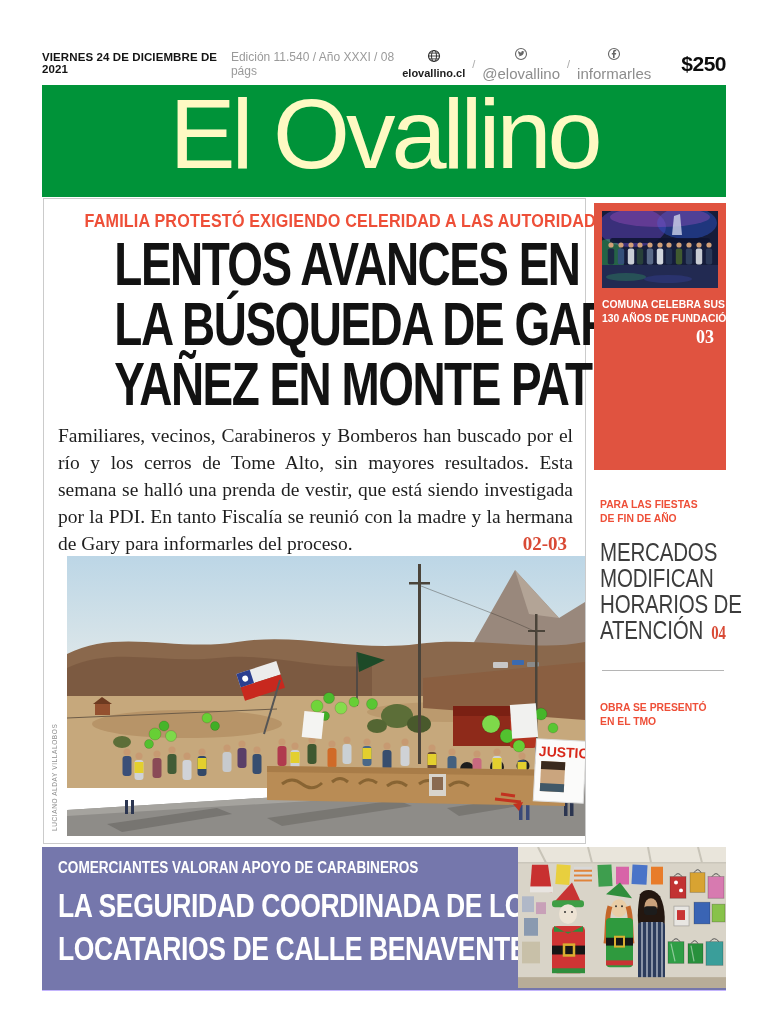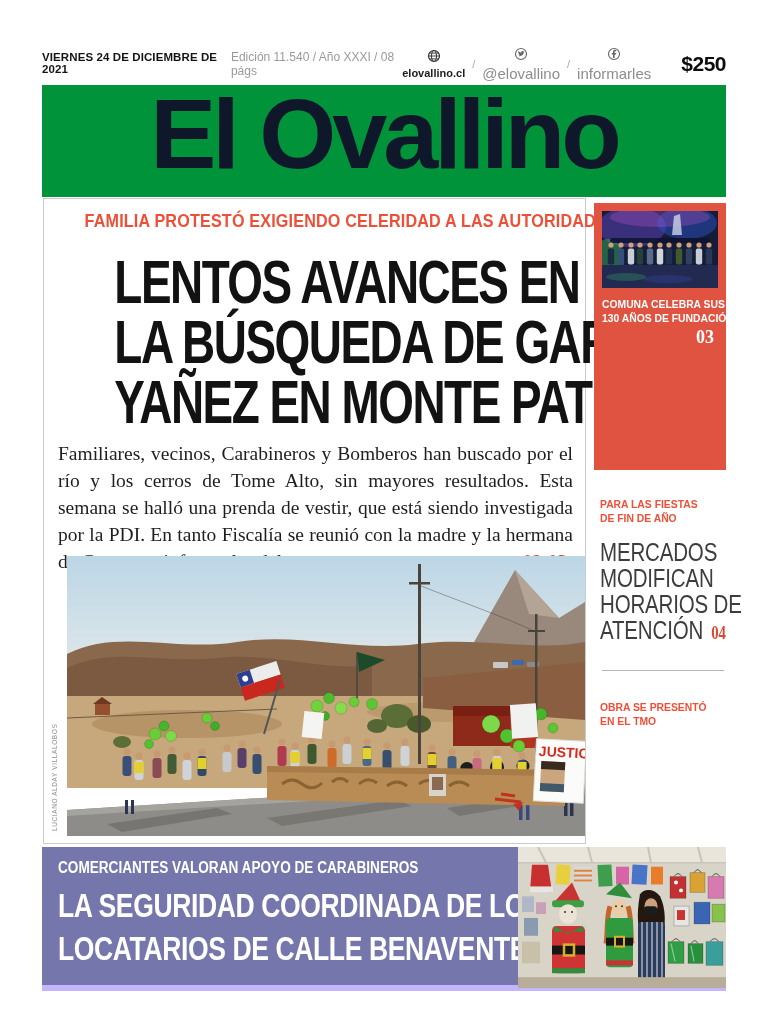--- a/index.html
+++ b/index.html
@@ -14,31 +14,31 @@
   .social-wrap{display:flex;align-items:center;gap:6px;}
   .soc-item{display:flex;align-items:center;gap:4px;flex-direction:column;}
   .soc-strong{font-size:11px;font-weight:bold;color:#1c1c1c;}
   .soc-light{font-size:15px;color:#8d8d8d;}
   .soc-sep{font-size:11px;color:#aaa;padding:0 1px;}
   .icon-sm{width:14px;height:14px;display:block;}
   .price{font-size:21px;font-weight:bold;color:#0d0d0d;margin-left:24px;letter-spacing:-.5px;}
   
   .masthead{position:absolute;left:42px;top:85px;width:684px;height:112px;
             display:flex;align-items:center;justify-content:center;}
-  .masthead-title{color:#0f172a;font-weight:bold;font-size:99px;letter-spacing:-4px;
+  .masthead-title{color:#fef9c3;font-weight:normal;font-size:99px;letter-spacing:-4px;
                   line-height:100px;padding-bottom:14px;}
   
   .sqz{display:inline-block;transform:scaleX(var(--sx,.8));transform-origin:0 50%;white-space:nowrap;}
   .sqzc{display:block;transform:scaleX(var(--sx,.8));transform-origin:50% 50%;white-space:nowrap;}
   
   .story-box{position:absolute;left:43px;top:198px;width:543px;height:646px;
              border:1px solid #cbcbcb;box-sizing:border-box;background:#fff;}
   .kicker{margin-top:11px;text-align:center;font-size:19px;font-weight:bold;color:#ee4f38;
           letter-spacing:.2px;line-height:22px;}
-  .headline{margin-top:20px;text-align:left;color:#121212;}
+  .headline{margin-top:2px;text-align:left;color:#121212;}
   .hl-line{font-size:62px;font-weight:bold;letter-spacing:-2px;line-height:60px;}
   .lead{position:relative;margin:8px 12px 0 14px;font-family:"Liberation Serif","DejaVu Serif",serif;
         font-size:19.5px;line-height:27px;color:#1e1e1e;text-align:justify;}
   .lead-pageref{position:absolute;right:6px;bottom:0;font-family:"Liberation Serif","DejaVu Serif",serif;
         font-weight:bold;font-size:19px;color:#d94a35;background:#fff;padding-left:6px;}
   .main-photo{position:absolute;left:23px;top:357px;width:518px;height:280px;display:block;}
   .photo-credit{position:absolute;left:7px;top:632px;transform:rotate(-90deg);transform-origin:0 0;
         font-size:6.5px;color:#8f8f8f;letter-spacing:.6px;white-space:nowrap;}
   
   .sidebar{position:absolute;left:594px;top:203px;width:132px;}
@@ -53,21 +53,21 @@
   .pagenum.white{color:#fff;}
   .pagenum.red{color:#d94a35;}
   .panel-plain{padding:18px 0 0 6px;}
   .pp-headline{margin-top:14px;}
   .pp-line{font-size:25px;line-height:26px;color:#3d3d3d;font-weight:normal;letter-spacing:-.2px;}
   .pp-line.bold{font-weight:bold;color:#141414;line-height:27px;}
   .inline-pn{margin-left:10px;}
   .sb-divider{margin:24px 2px 0 2px;border-top:1px solid #b5b5b5;}
   
   .bottom-banner{position:absolute;left:42px;top:847px;width:684px;height:144px;
-                 box-sizing:border-box;border-bottom:6px solid #c4b5fd;}
+                 box-sizing:border-box;border-bottom:1px solid #c4b5fd;}
   .bn-text{position:absolute;left:16px;top:11px;color:#fff;}
   .bn-kicker{font-size:16px;font-weight:bold;line-height:20px;}
   .bn-headline{margin-top:6px;}
   .bn-line{font-size:34px;line-height:43px;font-weight:bold;letter-spacing:-.5px;}
   .bn-page{font-family:"Liberation Serif","DejaVu Serif",serif;font-weight:bold;font-size:19px;
            color:#dcdcee;margin-left:10px;}
   .bn-photo{position:absolute;right:0;top:0;width:208px;height:141px;display:block;}
 </style>
 </head>
 <body>

